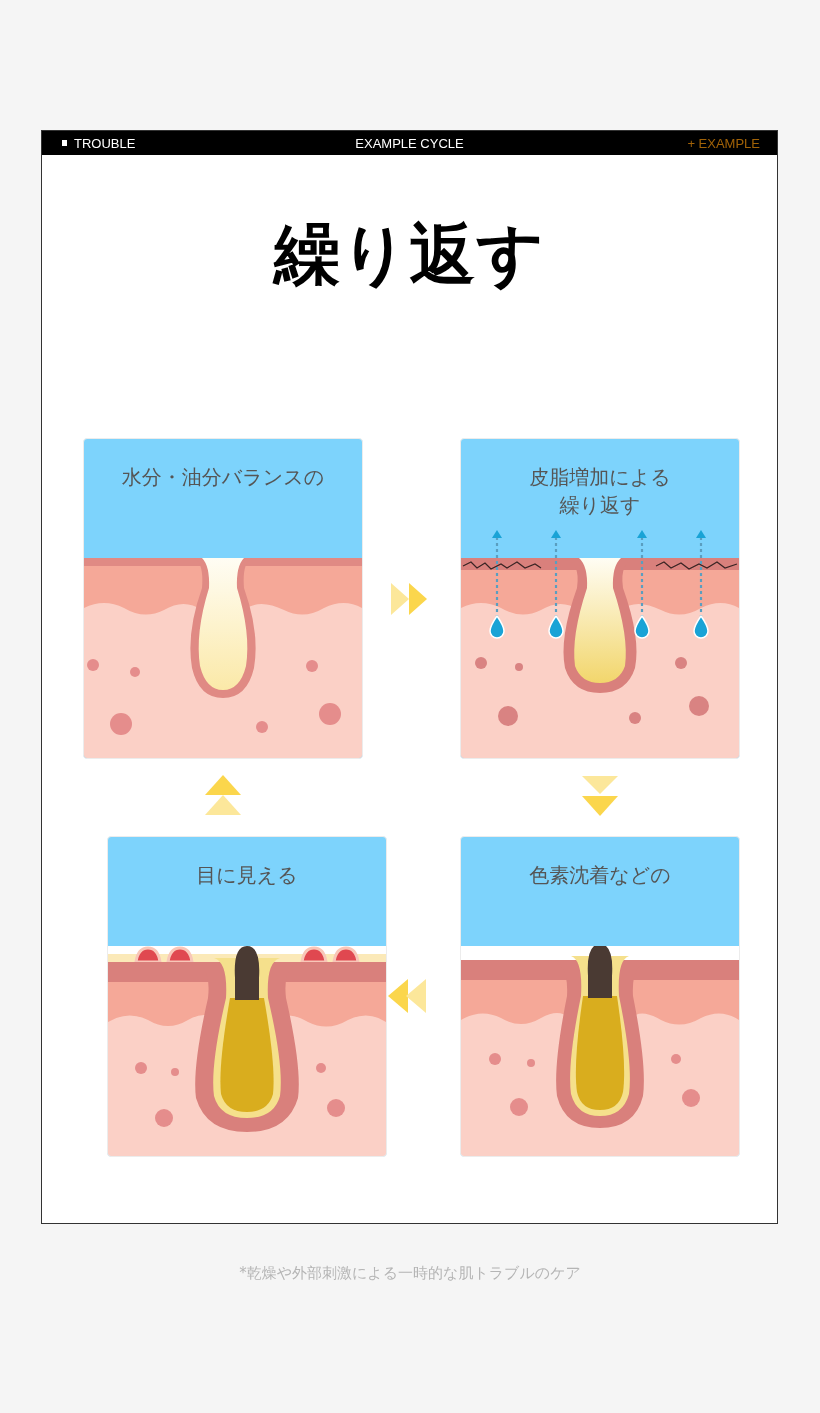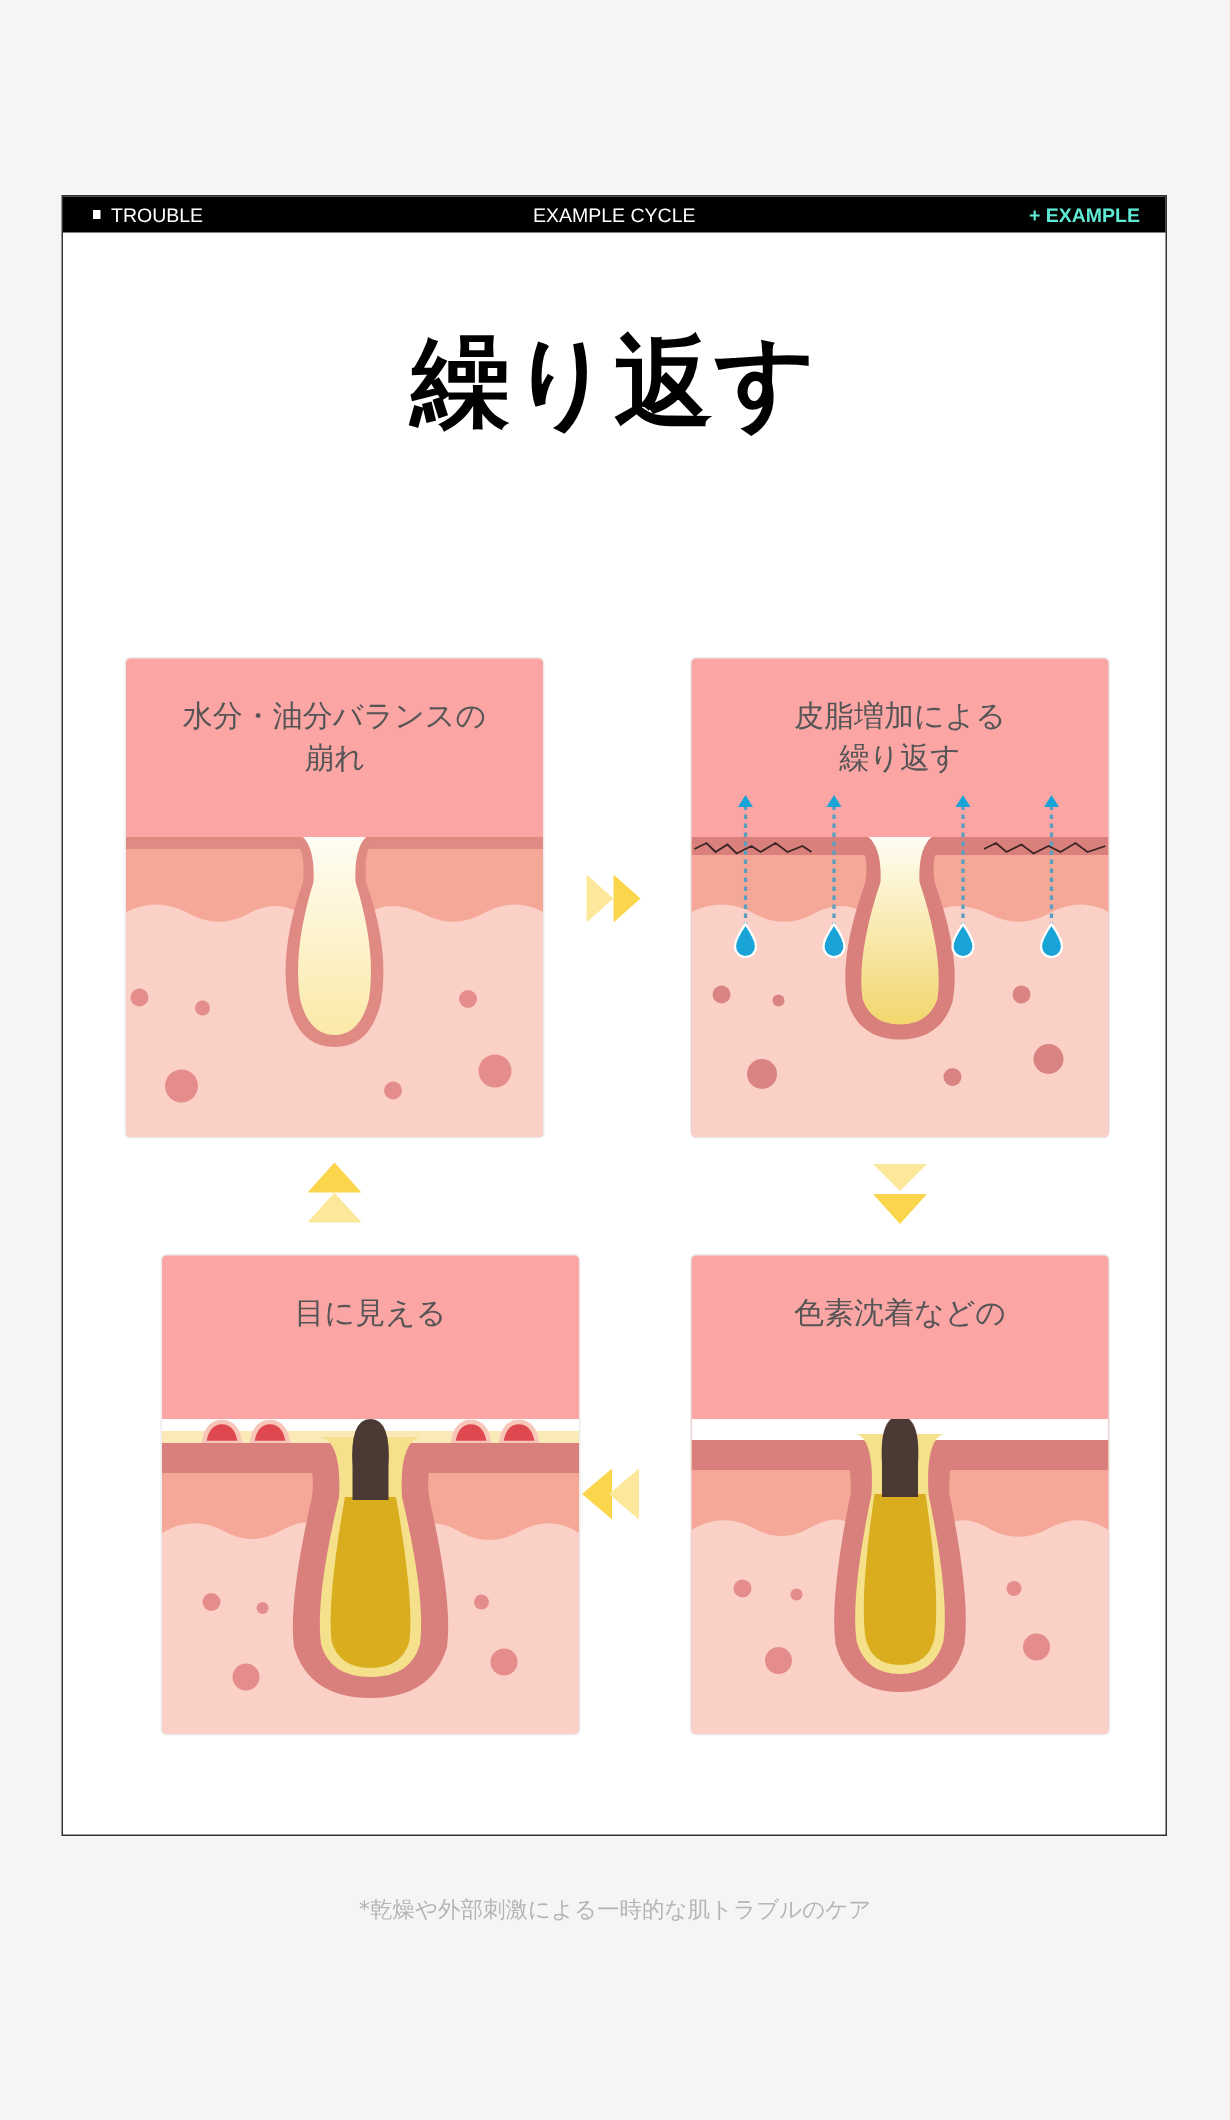--- a/index.html
+++ b/index.html
@@ -12,28 +12,28 @@
       position:absolute; left:41px; top:130px; width:737px; height:1094px;
       background:#fff; border:1px solid #333; box-sizing:border-box;
     }
     .topbar {
       position:absolute; left:0; top:0; right:0; height:24px; background:#000;
       color:#fff; font-family:"Liberation Sans", sans-serif; font-size:13px;
     }
     .topbar .left { position:absolute; left:20px; top:5px; }
     .topbar .left .sq { display:inline-block; width:5px; height:6px; background:#fff; margin-right:7px; vertical-align:2px; }
     .topbar .center { position:absolute; left:0; right:0; top:5px; text-align:center; }
-    .topbar .right { position:absolute; right:17px; top:5px; color:#5eead4; font-weight:bold; }
+    .topbar .right { position:absolute; right:17px; top:5px; color:#a16207; font-weight:normal; }
     .title {
       position:absolute; left:0; right:0; top:85px; text-align:center;
       font-size:66px; font-weight:bold; line-height:78px; color:#000;
       letter-spacing:1px;
     }
     .card {
-      position:absolute; width:278px; height:319px; background:#fca5a5;
+      position:absolute; width:278px; height:319px; background:#7dd3fc;
       border:1px solid #ececec; border-radius:4px; overflow:hidden;
     }
     .card .label {
       position:absolute; left:0; right:0; top:24px; text-align:center;
       font-size:20px; line-height:28px; color:#555;
     }
     .card svg { position:absolute; left:0; bottom:0; }
     .arrow { position:absolute; }
     .footnote {
       position:absolute; left:0; right:0; top:1264px; text-align:center;
@@ -50,21 +50,20 @@
     <div class="right">+ EXAMPLE</div>
   </div>
 
   <div class="title">
     <div>繰り返す</div>
   </div>
 
   <div class="card" style="left:41px; top:307px;">
     <div class="label">
       <div>水分・油分バランスの</div>
-      <div>崩れ</div>
     </div>
     <svg width="278" height="200" viewBox="0 0 278 200">
       <defs>
         <linearGradient id="g1" x1="0" y1="0" x2="0" y2="1">
           <stop offset="0" stop-color="#fffdf4"></stop>
           <stop offset="1" stop-color="#fbe9a8"></stop>
         </linearGradient>
       </defs>
       <rect x="0" y="0" width="278" height="200" fill="#fbd0c6"></rect>
       <path d="M0 0 H278 V50 Q260 40 240 50 Q220 62 200 52 Q175 40 160 52 L160 30 L118 30 L118 52 Q100 40 80 52 Q60 62 40 50 Q20 40 0 50 Z" fill="#f5a898"></path>

